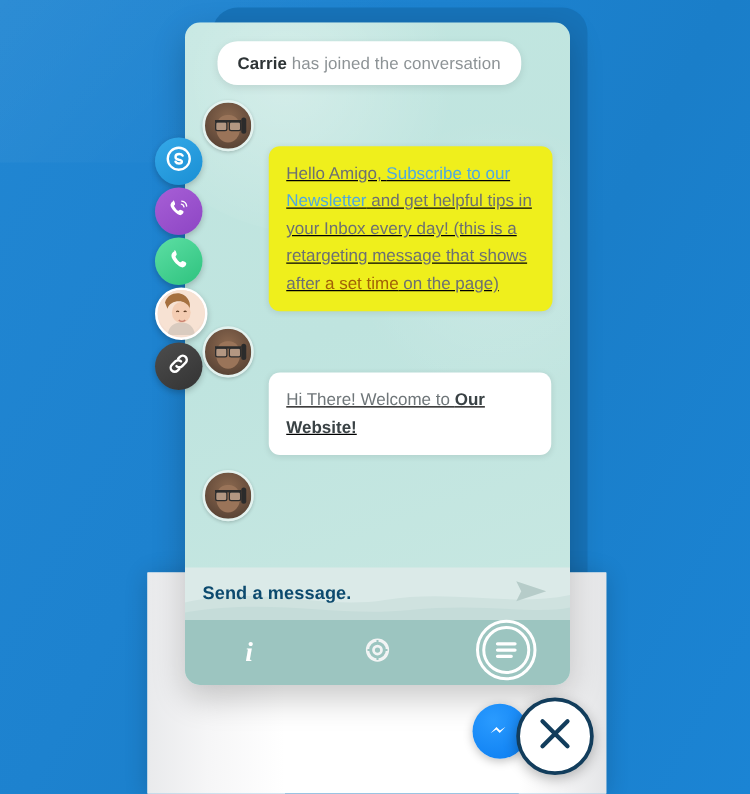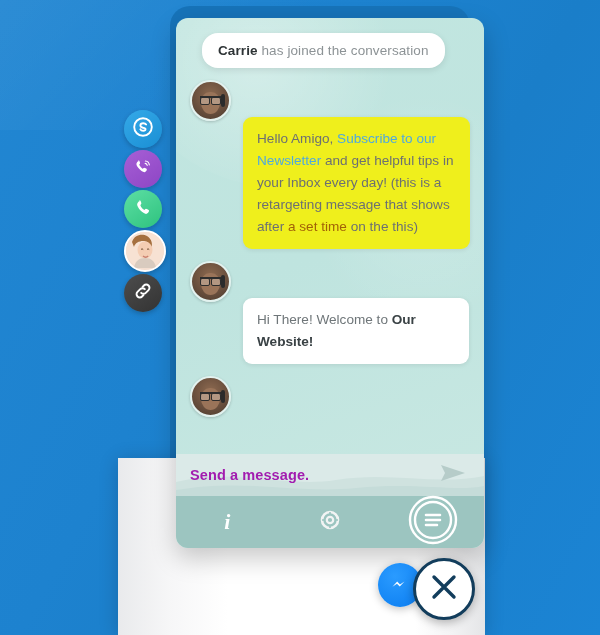--- a/index.html
+++ b/index.html
@@ -48,21 +48,21 @@
     box-shadow:0 2px 5px rgba(0,0,0,.22);position:relative;overflow:hidden;
   }
   .rail-skype{background:linear-gradient(145deg,#35a9e8,#1a8fd4);}
   .rail-viber{background:linear-gradient(145deg,#a75fd6,#8d45c4);}
   .rail-whatsapp{background:linear-gradient(145deg,#5ddfa4,#2ec27e);}
   .rail-link{background:linear-gradient(145deg,#4d4d4d,#333333);}
   .rail-avatar{background:#f4ded0;border:2px solid #ffffff;}
 
   
   .widget{
-    position:absolute;left:176px;top:18px;width:308px;height:530px;
+    position:absolute;left:148px;top:18px;width:308px;height:530px;
     border-radius:12px;overflow:hidden;
     background:linear-gradient(160deg,#c2e6e0 0%,#bfe4df 45%,#c9e8e2 100%);
     box-shadow:0 10px 26px rgba(0,0,0,.22);
     display:flex;flex-direction:column;z-index:5;
   }
   .widget::before{
     content:"";position:absolute;left:-40px;top:-60px;width:300px;height:230px;
     border-radius:50%;
     background:radial-gradient(circle at 40% 45%,rgba(255,255,255,.30),rgba(255,255,255,0) 62%);
     pointer-events:none;
@@ -91,40 +91,40 @@
     background:radial-gradient(circle at 50% 36%,#8d6a50 0%,#6f5340 48%,#4b3a2e 100%);
     position:relative;overflow:hidden;
     box-shadow:0 1px 3px rgba(0,0,0,.2);
   }
   .avatar i.face{position:absolute;left:9px;top:10px;width:19px;height:22px;border-radius:45% 45% 50% 50%;background:#9a7459;}
   .avatar i.glass{position:absolute;left:8px;top:14px;width:21px;height:5px;border-top:2px solid #2d2d2d;}
   .avatar i.glass::before,.avatar i.glass::after{content:"";position:absolute;top:-1px;width:8px;height:6px;border:1.5px solid #2d2d2d;border-radius:2px;background:rgba(255,255,255,.25);}
   .avatar i.glass::before{left:0;} .avatar i.glass::after{right:0;}
   .avatar i.mic{position:absolute;right:4px;top:12px;width:4px;height:13px;border-radius:3px;background:#2b2b2b;}
 
-  .row{display:flex;align-items:flex-start;margin-top:12px;}
+  .row{display:flex;align-items:flex-start;margin-top:12px;text-decoration:underline;}
   .bubble{
     margin-left:8px;border-radius:9px;padding:11px 14px;
     font-size:13.6px;line-height:1.62;color:#6f7679;
     box-shadow:0 1px 5px rgba(0,0,0,.09);
   }
   .bubble.yellow{background:#efef1c;color:#6c7072;width:212px;}
   .bubble.white{background:#ffffff;width:198px;}
   .bubble.white b{color:#3a4245;font-weight:700;}
   .bubble.partial{border-radius:9px 9px 0 0;padding-bottom:4px;}
   .lnk-blue{color:#4fa8e0;}
   .lnk-green{color:#a16207;}
 
   
   .composer{
     position:relative;z-index:3;height:42px;flex:0 0 auto;
     background:#dbeae8;display:flex;align-items:center;padding:0 14px;overflow:hidden;
   }
   .composer svg.waves{position:absolute;left:0;bottom:0;width:100%;height:32px;}
-  .composer .ph{font-size:14.5px;color:#a21caf;font-weight:600;position:relative;z-index:2;letter-spacing:.1px;}
+  .composer .ph{font-size:14.5px;color:#0c4a6e;font-weight:600;position:relative;z-index:2;letter-spacing:.1px;}
   .send-arrow{position:absolute;right:16px;top:8px;z-index:2;}
 
   
   .toolbar{
     position:relative;z-index:3;height:52px;flex:0 0 auto;
     background:#9cc5c0;display:flex;align-items:center;
   }
   .tb-info{flex:1;text-align:center;color:#ffffff;font-size:22px;font-style:italic;font-family:"Liberation Serif",serif;font-weight:700;}
   .tb-ring{flex:1;display:flex;justify-content:center;}
   .tb-menu{flex:1;display:flex;justify-content:center;}
@@ -214,21 +214,21 @@
     <div class="row">
       <div class="avatar">
         <i class="face"></i>
           <i class="glass"></i>
           <i class="mic"></i>
       </div>
     </div>
     <div class="row" style="margin-top:-4px;padding-left:45px;">
       <div class="bubble yellow">
         <span>Hello Amigo, </span><span class="lnk-blue">Subscribe to our Newsletter</span><span> and get helpful tips in your Inbox every day! (this is a</span><br>
-        <span>retargeting message that shows after </span><span class="lnk-green">a set time</span><span> on the this)</span>
+        <span>retargeting message that shows after </span><span class="lnk-green">a set time</span><span> on the page)</span>
       </div>
     </div>
 
     
     <div class="row">
       <div class="avatar">
         <i class="face"></i>
           <i class="glass"></i>
           <i class="mic"></i>
       </div>

